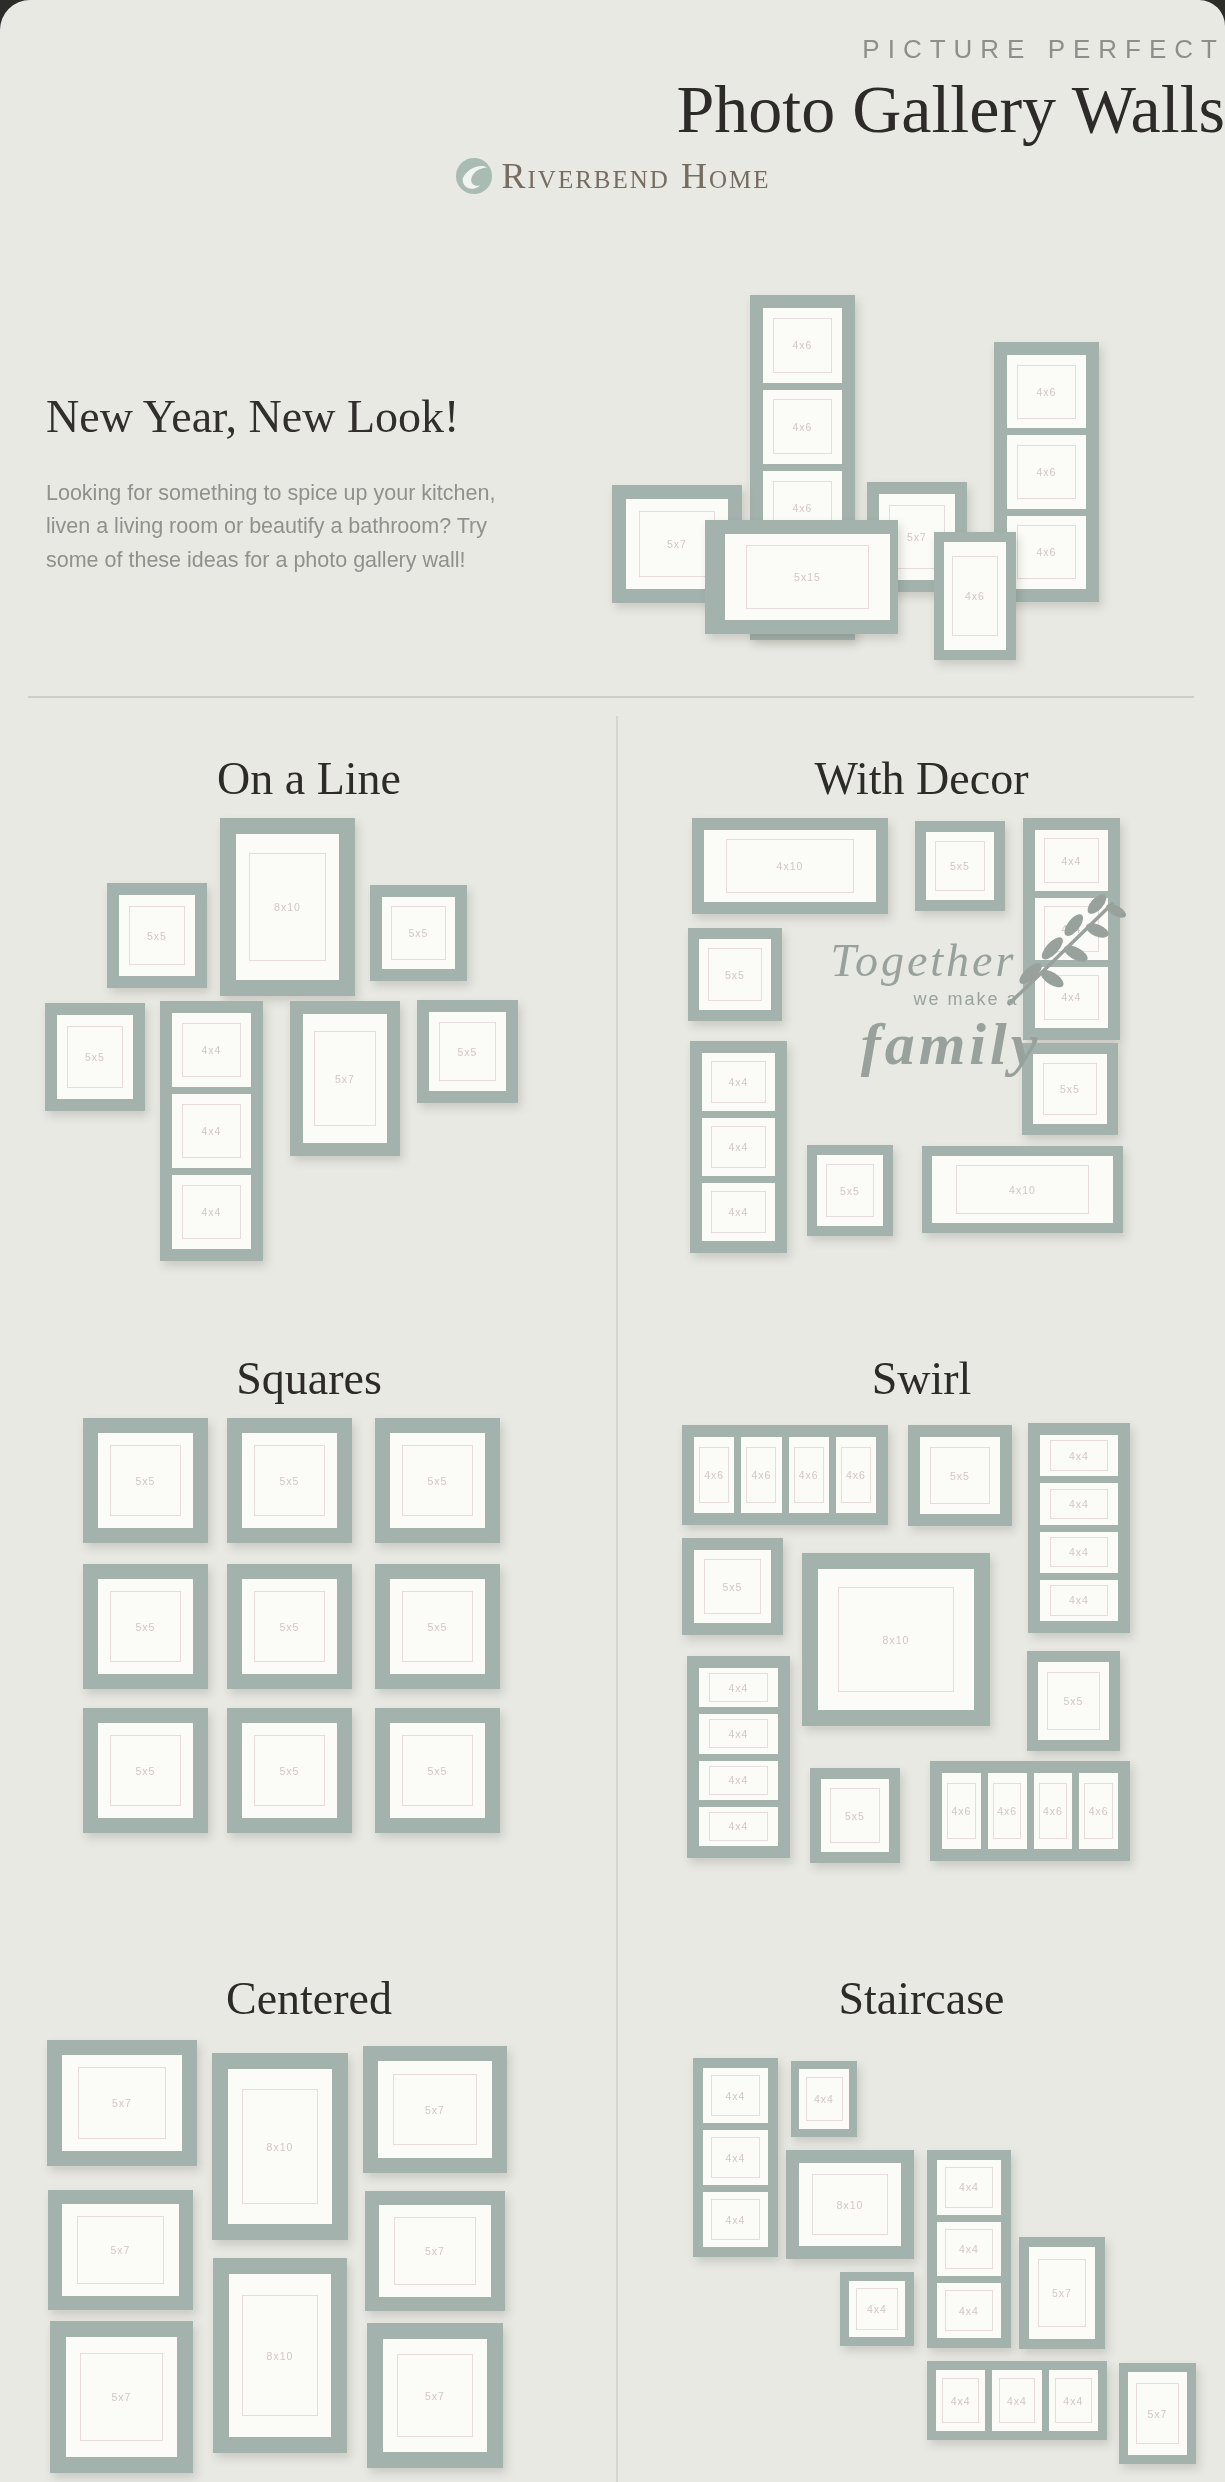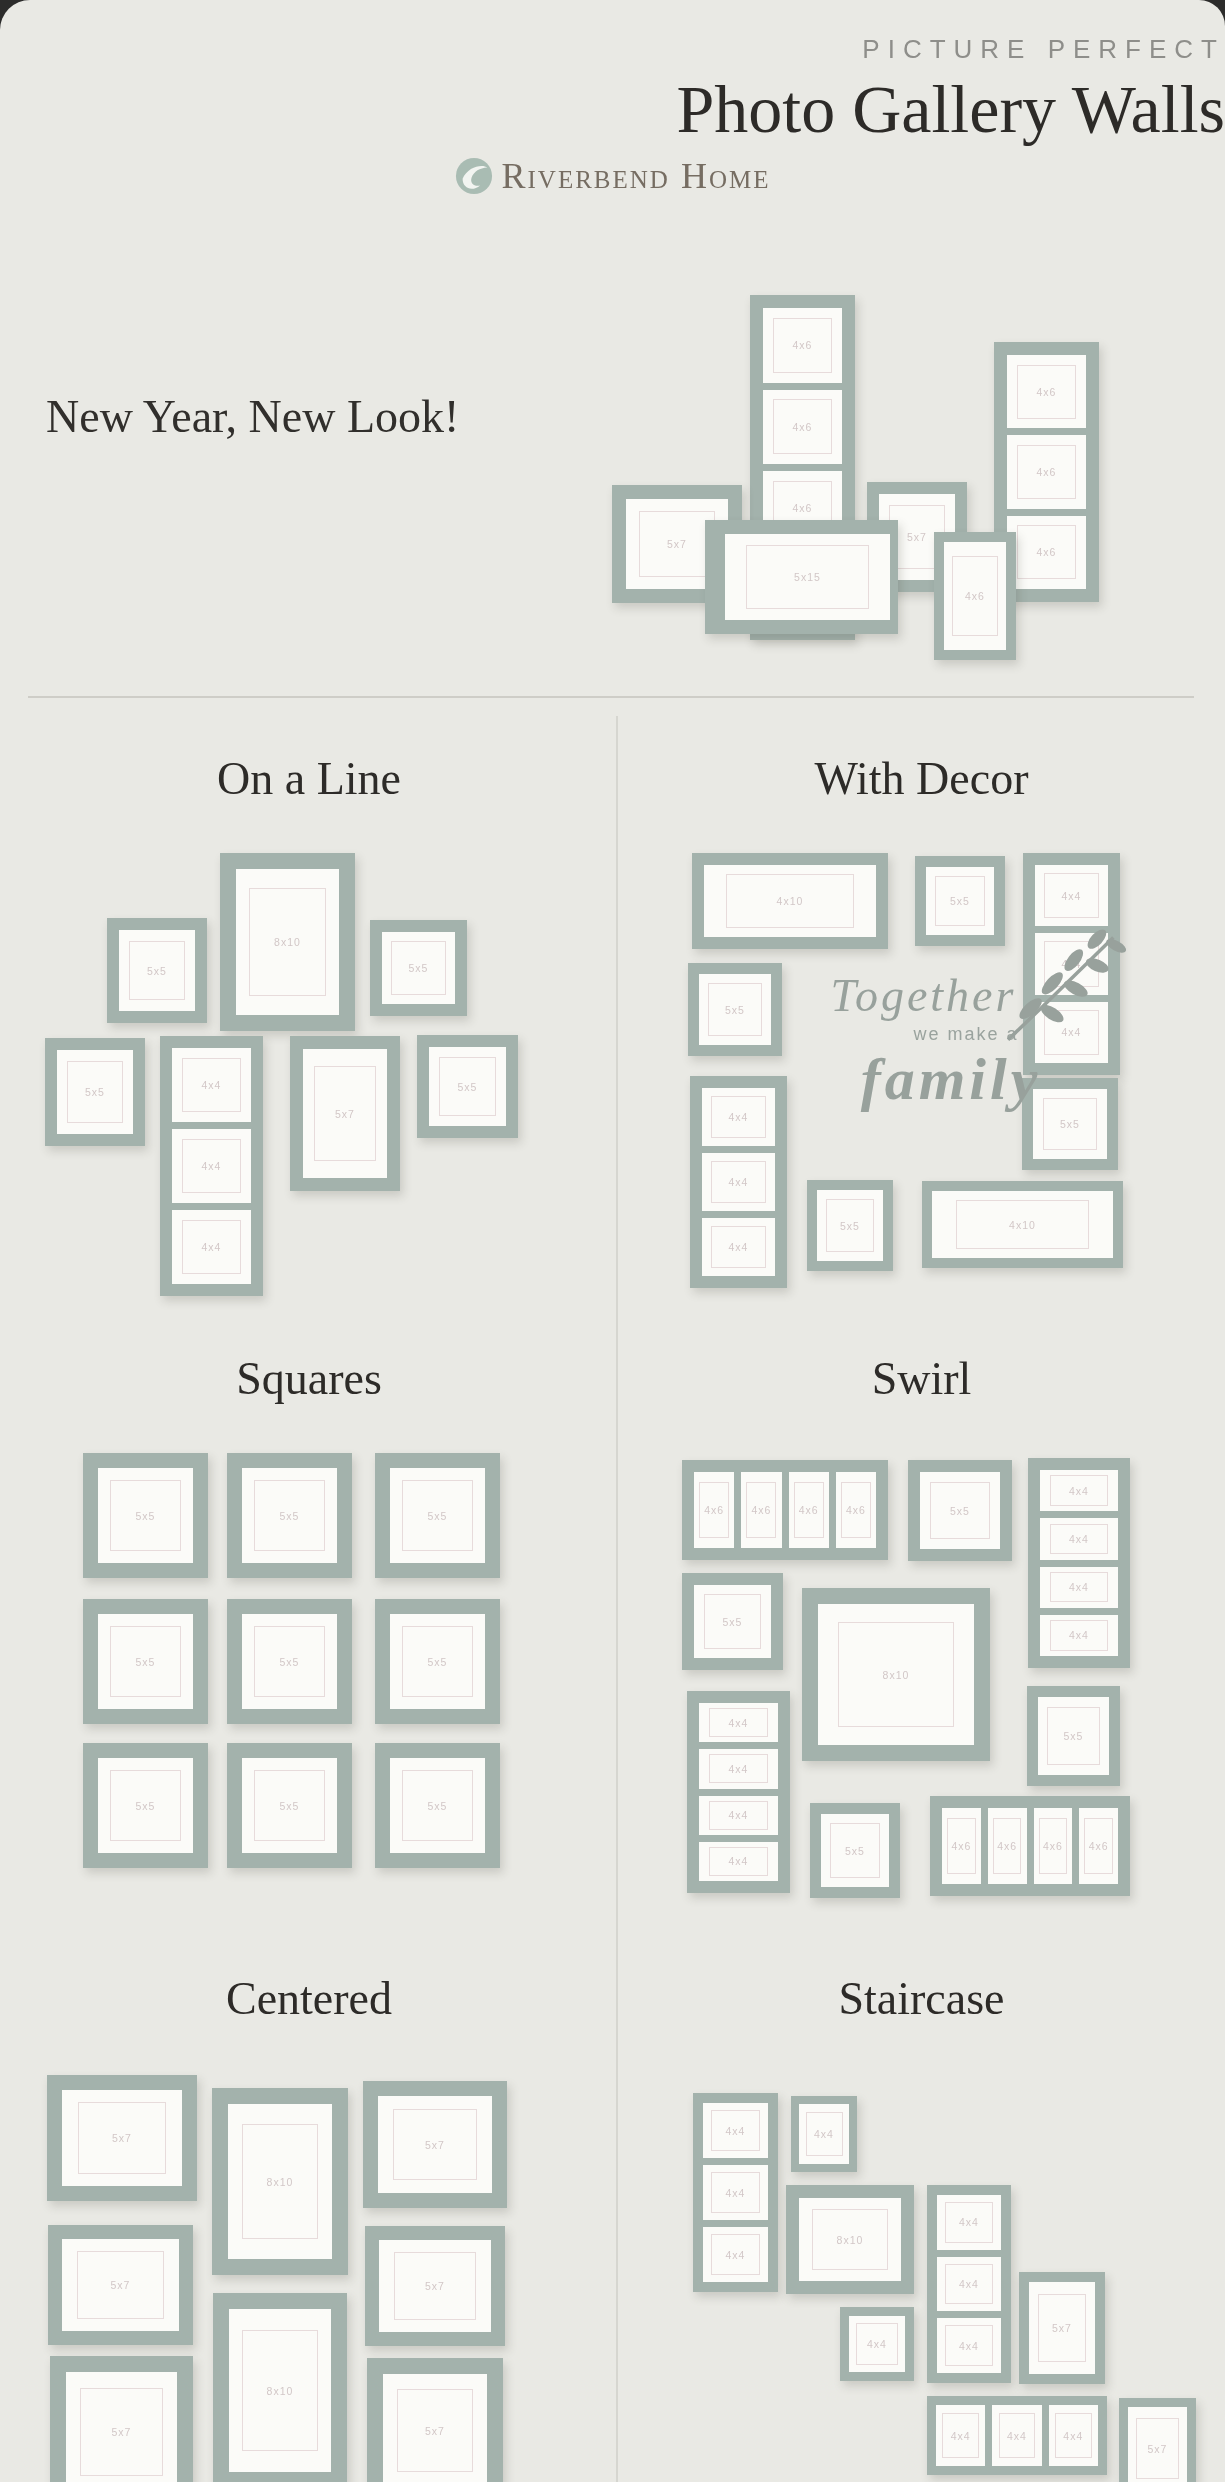--- a/index.html
+++ b/index.html
@@ -36,21 +36,21 @@
            align-items:center;justify-content:center;overflow:hidden;}
   .opening::after{content:'';position:absolute;inset:13%;border:1.5px solid var(--inner-line);}
   .sz{font-size:10.5px;color:var(--label);letter-spacing:1px;z-index:1;}
   
   .hdivider{position:absolute;top:696px;left:28px;width:1166px;height:2px;
             background:var(--divider);border:none;margin:0;}
   .grid{position:absolute;top:700px;left:0;width:1225px;bottom:0;display:grid;
         grid-template-columns:618px 607px;grid-template-rows:630px 630px 1fr;}
   .grid::before{content:'';position:absolute;left:616px;top:16px;bottom:0;width:2px;
                 background:#d6d6d0;}
-  .cell{display:flex;flex-direction:column;align-items:center;position:relative;gap:35px;}
+  .cell{display:flex;flex-direction:column;align-items:center;position:relative;}
   .cell h3{font-family:"Liberation Serif","DejaVu Serif",serif;font-weight:500;
            font-size:46px;color:var(--ink);margin:0;height:56px;}
   .row1 h3{margin-top:52px;}
   .row2 h3{margin-top:22px;}
   .row3 h3{margin-top:12px;}
   
   .decal{position:absolute;left:108px;top:116px;width:310px;height:215px;z-index:3;
          color:var(--decal);text-align:center;pointer-events:none;}
   .decal .l1{font-family:"Liberation Serif","DejaVu Serif",serif;font-style:italic;
              font-size:46px;letter-spacing:3px;margin-right:55px;}
@@ -73,20 +73,21 @@
           <circle cx="20" cy="20" r="19" fill="#a9bcb3"></circle>
           <path d="M8 23 C13 10, 29 7, 34 11 C26 11.5, 20 15, 17.5 21.5 C15.5 27, 20 31.5, 26.5 30 C18 37, 8 33, 8 23 Z" fill="#f2f4f1"></path>
         </svg>
       </span>
       <span class="brandname">Riverbend Home</span>
     </div>
   </div>
 
   <div class="intro-text">
     <h2>New Year, New Look!</h2>
+    <p>Looking for something to spice up your kitchen, liven a living room or beautify a bathroom? Try some of these ideas for a photo gallery wall!</p>
   </div>
 
   <div class="wall hero-wall" style="width: 585px; height: 375px;">
       <div class="frame" style="left: 138px; top: 5px; width: 105px; height: 345px; z-index: 1; padding: 13px;">
         <div class="openings col" style="gap: 7px;">
           <div class="opening">
             <span class="sz">4x6</span>
           </div>
           <div class="opening">
             <span class="sz">4x6</span>

